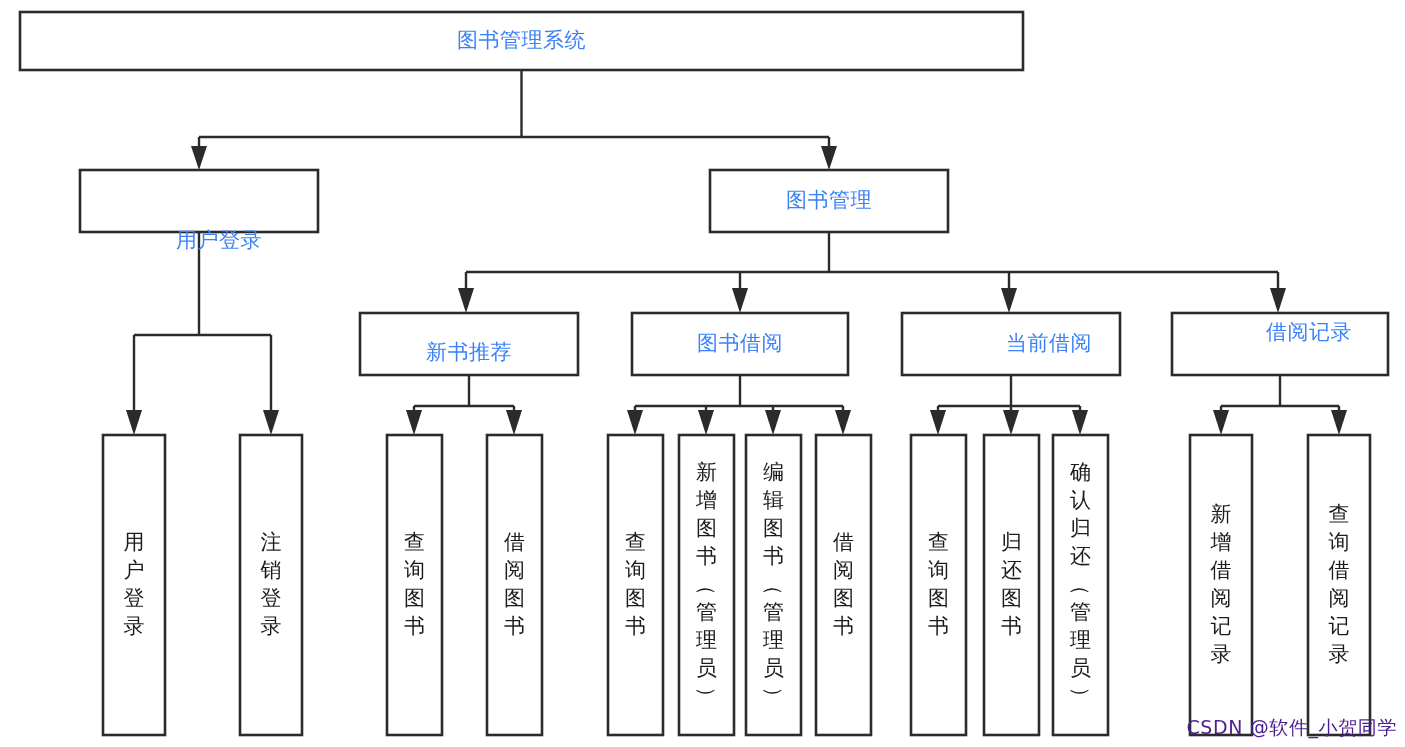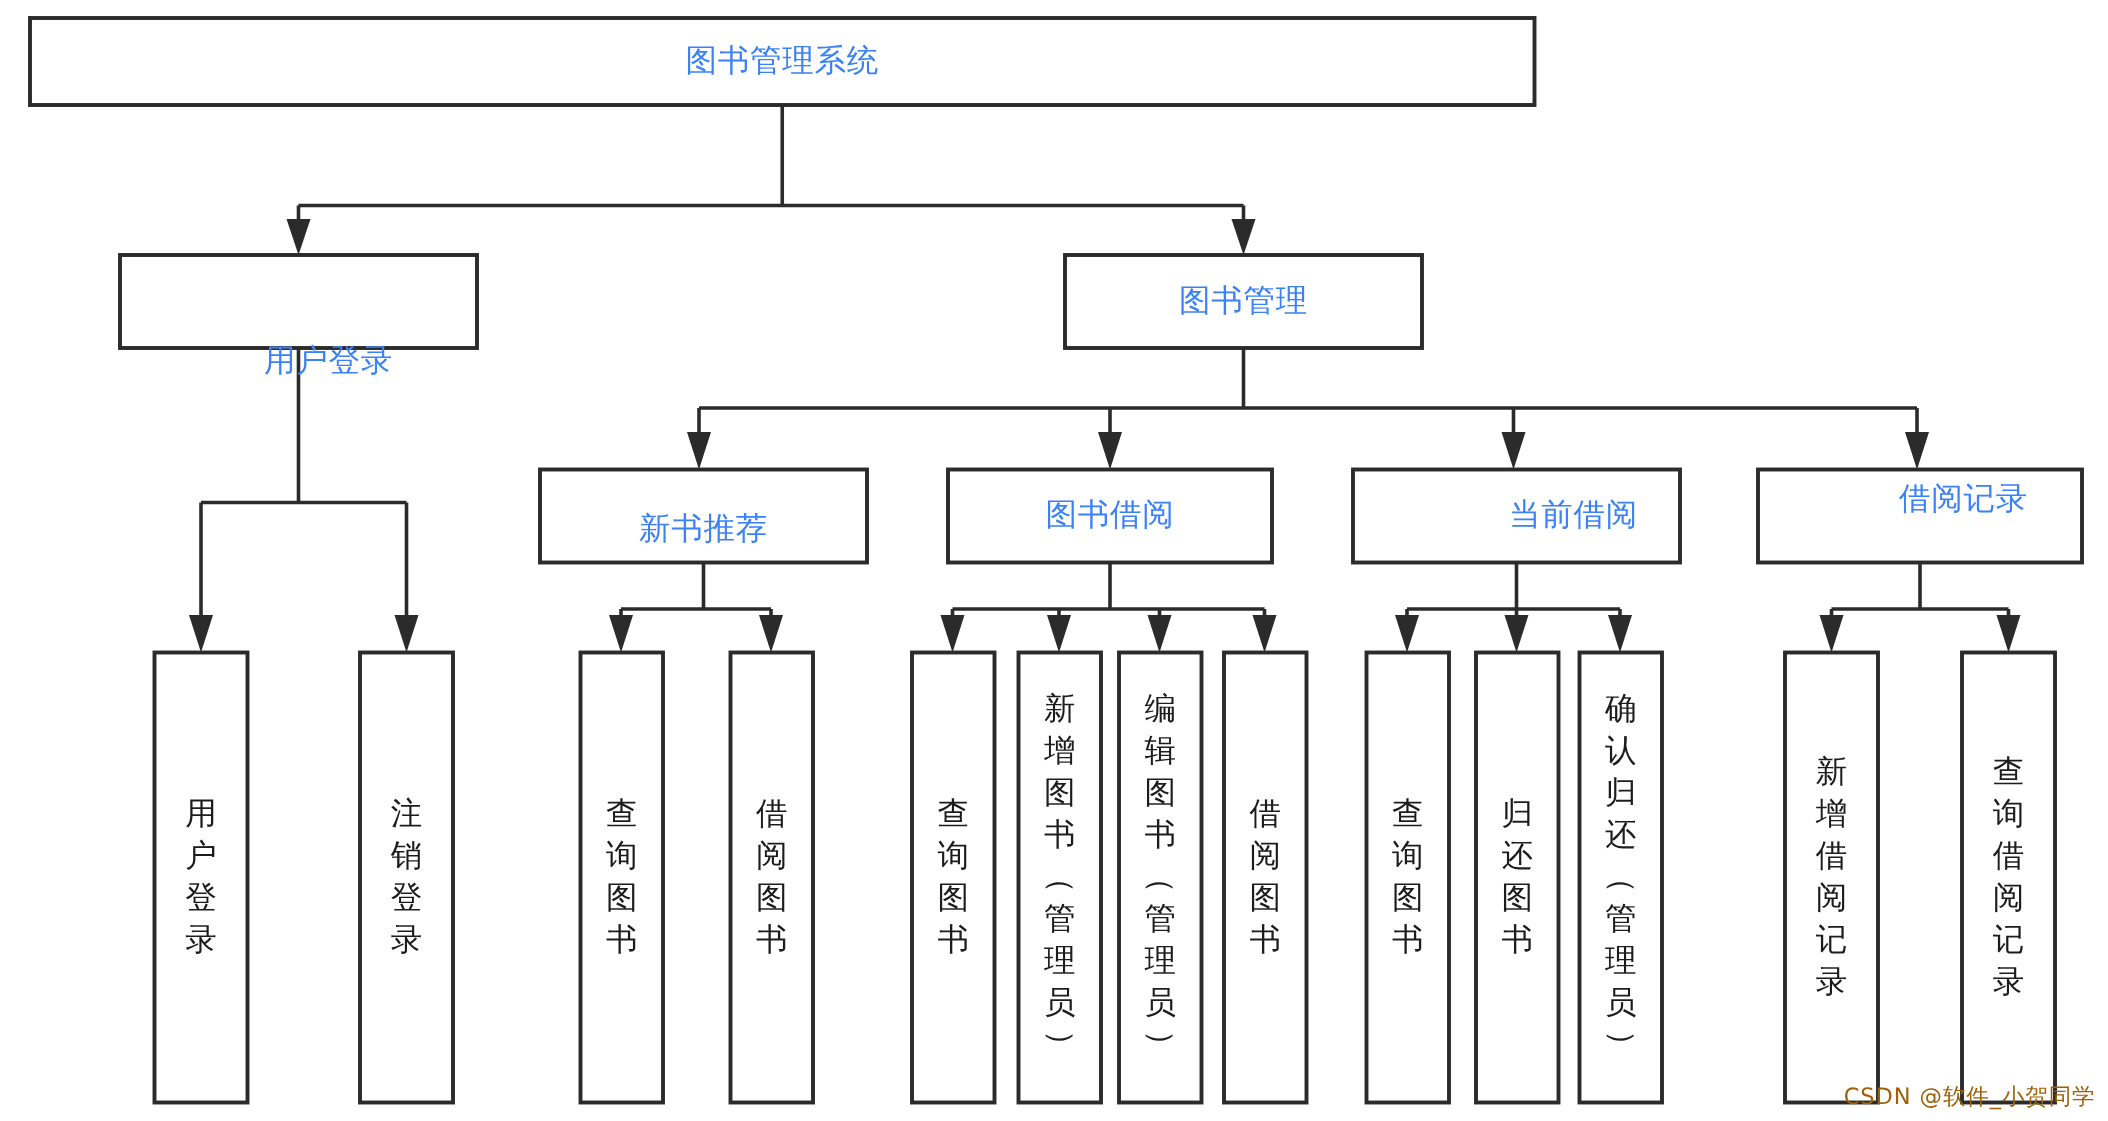--- a/index.html
+++ b/index.html
@@ -65,22 +65,22 @@
     pointer-events: none;
   }
   .node-label-v .vchar {
     display: block;
     text-align: center;
   }
   .watermark {
     position: absolute;
     right: 8px;
     bottom: 6px;
-    font-size: 15px;
-    color: #a16207;
+    font-size: 19px;
+    color: #4c1d95;
     letter-spacing: 0.6px;
     white-space: nowrap;
   }
 </style>
 </head>
 <body>
 
 <div id="diagram-root">
 
   <svg class="diagram-canvas" viewBox="0 0 1405 747">

